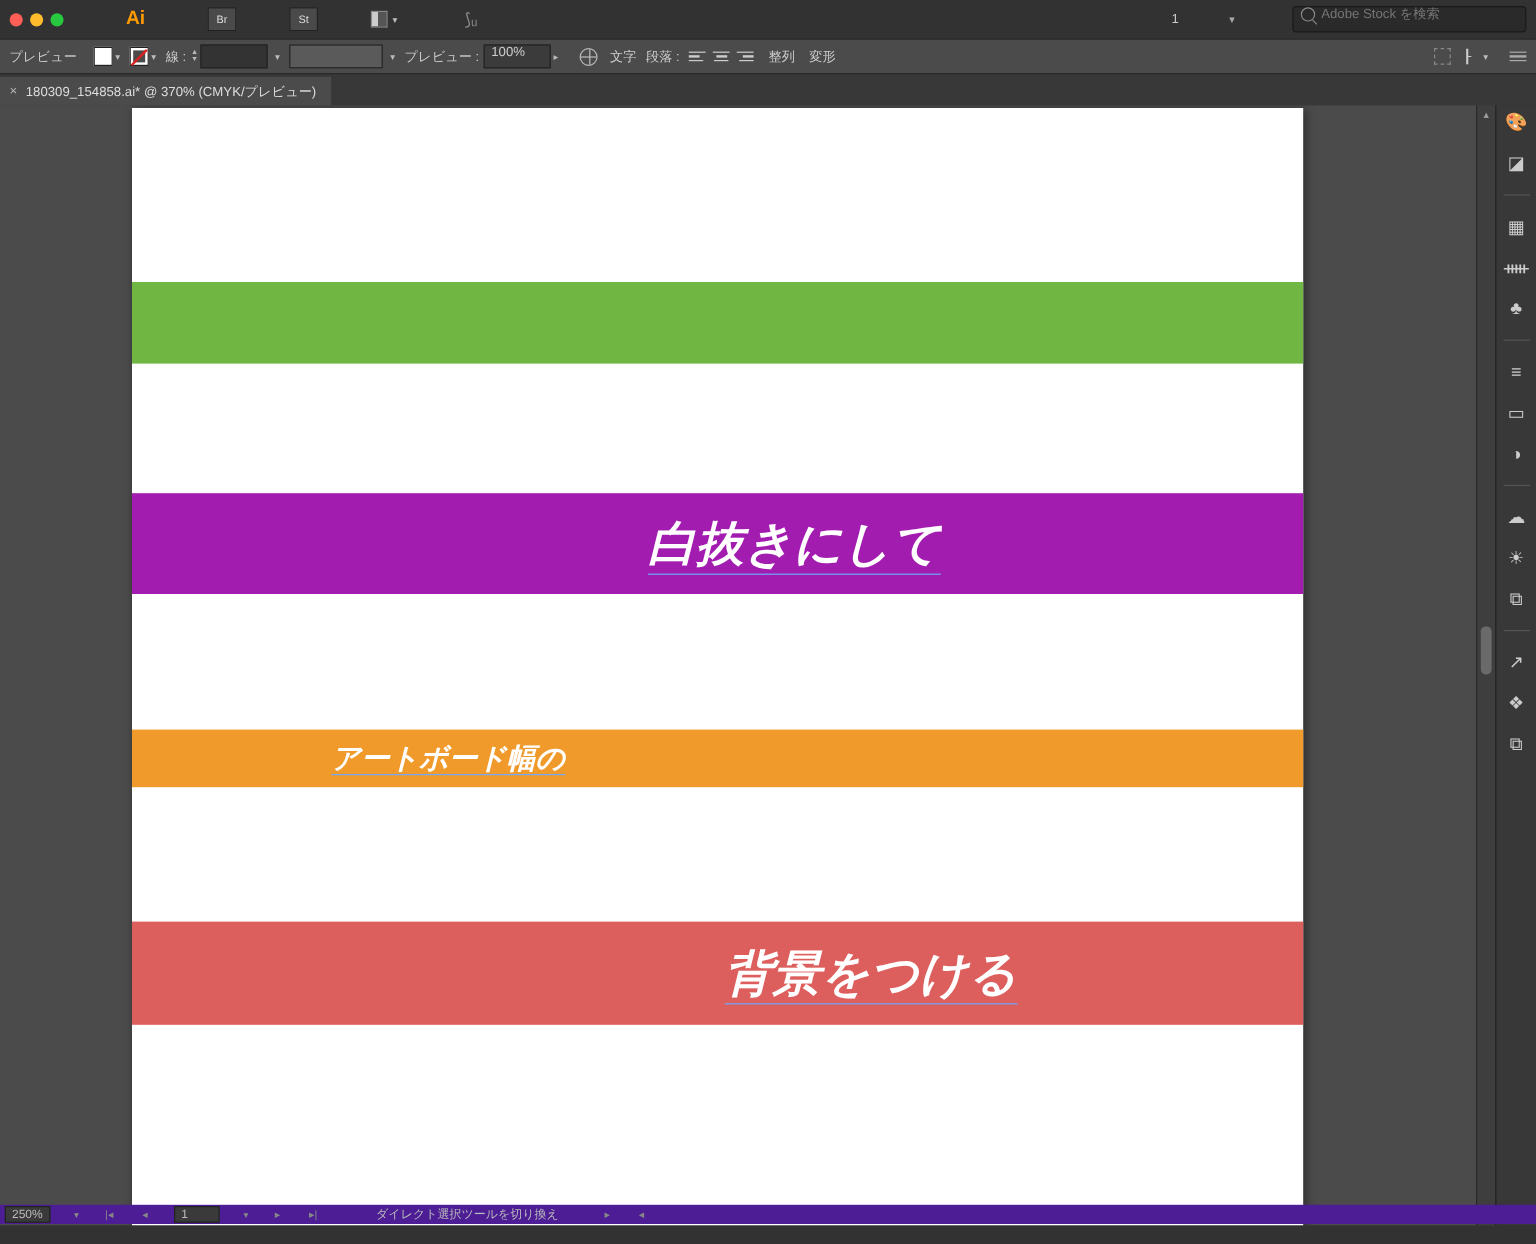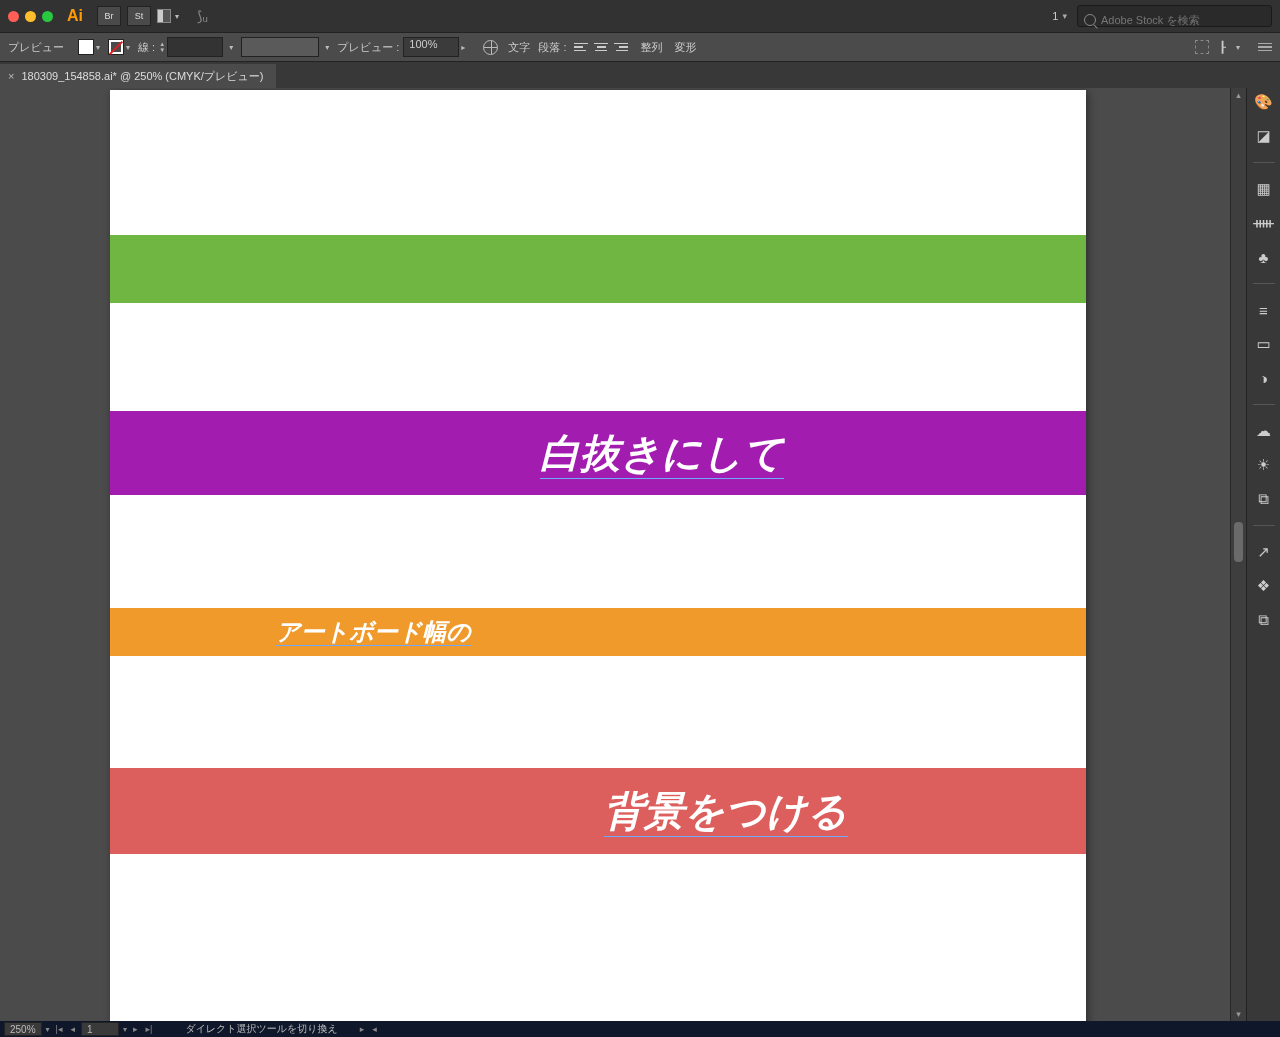--- a/index.html
+++ b/index.html
@@ -1,29 +1,29 @@
 <!DOCTYPE html>
 <html><head>
 <meta charset="utf-8">
 <style>
 * { margin: 0; padding: 0; box-sizing: border-box; font-family: "Hiragino Kaku Gothic Pro", "Meiryo", sans-serif; }
 body { width: 1280px; height: 1037px; background: #323232; overflow: hidden; position: relative; color: #ccc; font-size: 11px; }
 
 
-.titlebar { height: 32px; background: #323232; display: flex; align-items: center; padding: 0 8px; }
+.titlebar { height: 32px; background: #323232; display: flex; align-items: center; padding: 0 8px; gap: 38px; }
 .traffic { display:flex; gap:6px; margin-right:14px; }
 .traffic span{ width:11px;height:11px;border-radius:50%; display:block;}
 .tl-close{background:#ff5f57;} .tl-min{background:#ffbd2e;} .tl-max{background:#28c940;}
 .app-logo { font-weight:bold; color:#ff9a00; font-size:16px; margin-right:14px;}
 .sq-btn { width:24px;height:20px;background:#4a4a4a;border:1px solid #222;display:flex;align-items:center;justify-content:center;margin-right:6px;font-size:9px;color:#ddd;}
 .layout-btn{display:flex;align-items:center;gap:4px;margin-right:10px;}
 .titlebar-spacer{flex:1;}
 .top-right-num{color:#ccc;margin-right:4px;}
 .chev{color:#aaa;font-size:9px;margin-right:10px;}
-.search-box{background:#2a2a2a;border:1px solid #1a1a1a;height:22px;width:195px;display:flex;align-items:flex-end;padding:0 6px;border-radius:3px;}
+.search-box{background:#2a2a2a;border:1px solid #1a1a1a;height:22px;width:195px;display:flex;align-items:flex-start;padding:0 6px;border-radius:3px;}
 .search-box input{background:transparent;border:none;outline:none;color:#888;font-size:11px;flex:1;}
 .search-icon{width:12px;height:12px;border:1.4px solid #888;border-radius:50%;position:relative;margin-right:5px;flex-shrink:0;}
 .search-icon::after{content:"";position:absolute;width:5px;height:1.4px;background:#888;bottom:-2px;right:-3px;transform:rotate(45deg);}
 
 
 .controlbar{height:30px;background:#4b4b4b;border-top:1px solid #222;border-bottom:1px solid #222;display:flex;align-items:center;padding:0 8px;font-size:11px;color:#ccc;}
 .ctl-label{margin-right:14px;}
 .swatch{width:16px;height:16px;border:1px solid #222;margin-right:2px;}
 .swatch.fill{background:#fff;}
 .swatch.stroke{background:#fff;position:relative;}
@@ -77,21 +77,21 @@
 .vscroll .up,.vscroll .dn{height:14px;text-align:center;font-size:9px;color:#999;line-height:14px;}
 .vscroll .track{flex:1;position:relative;}
 .vscroll .thumb{position:absolute;left:3px;right:3px;top:420px;height:40px;background:#6a6a6a;border-radius:4px;}
 
 
 .dock{position:absolute;right:0;top:88px;bottom:16px;width:34px;background:#383838;border-left:1px solid #222;display:flex;flex-direction:column;align-items:center;padding-top:4px;gap:14px;}
 .dock .dock-ic{width:20px;height:20px;display:flex;align-items:center;justify-content:center;color:#ccc;font-size:15px;}
 .dock-sep{width:22px;height:1px;background:#555;margin:2px 0;}
 
 
-.statusbar{position:absolute;left:0;right:0;bottom:0;height:16px;background:#0f172a;display:flex;align-items:center;font-size:10px;color:#bbb;padding:0 4px;gap:4px;}
+.statusbar{position:absolute;left:0;right:0;bottom:17px;height:16px;background:#4c1d95;display:flex;align-items:center;font-size:10px;color:#bbb;padding:0 4px;gap:20px;}
 .statusbar .sb-field{background:#3a3a3a;height:14px;display:flex;align-items:center;padding:0 5px;border:1px solid #222;}
 .statusbar .nav-btn{color:#888;font-size:9px;padding:0 2px;}
 .statusbar .stat-spacer{flex:1;}
 .nudge{font-size:8px;color:#888;}
 </style>
 </head>
 <body>
 
 <div class="titlebar">
   <div class="traffic">
@@ -171,21 +171,21 @@
         <span></span>
         <span></span>
         <span></span>
       </div>
   </div>
 </div>
 
 <div class="tabrow">
   <div class="doctab">
     <span class="x">×</span>
-    <span>180309_154858.ai* @ 250% (CMYK/プレビュー)</span>
+    <span>180309_154858.ai* @ 370% (CMYK/プレビュー)</span>
   </div>
 </div>
 
 <div class="workspace">
   <div class="canvas-outer">
     <div class="artboard">
       <div class="band b1">
         <span class="txt"><span class="underline"></span></span>
       </div>
       <div class="band b2">

